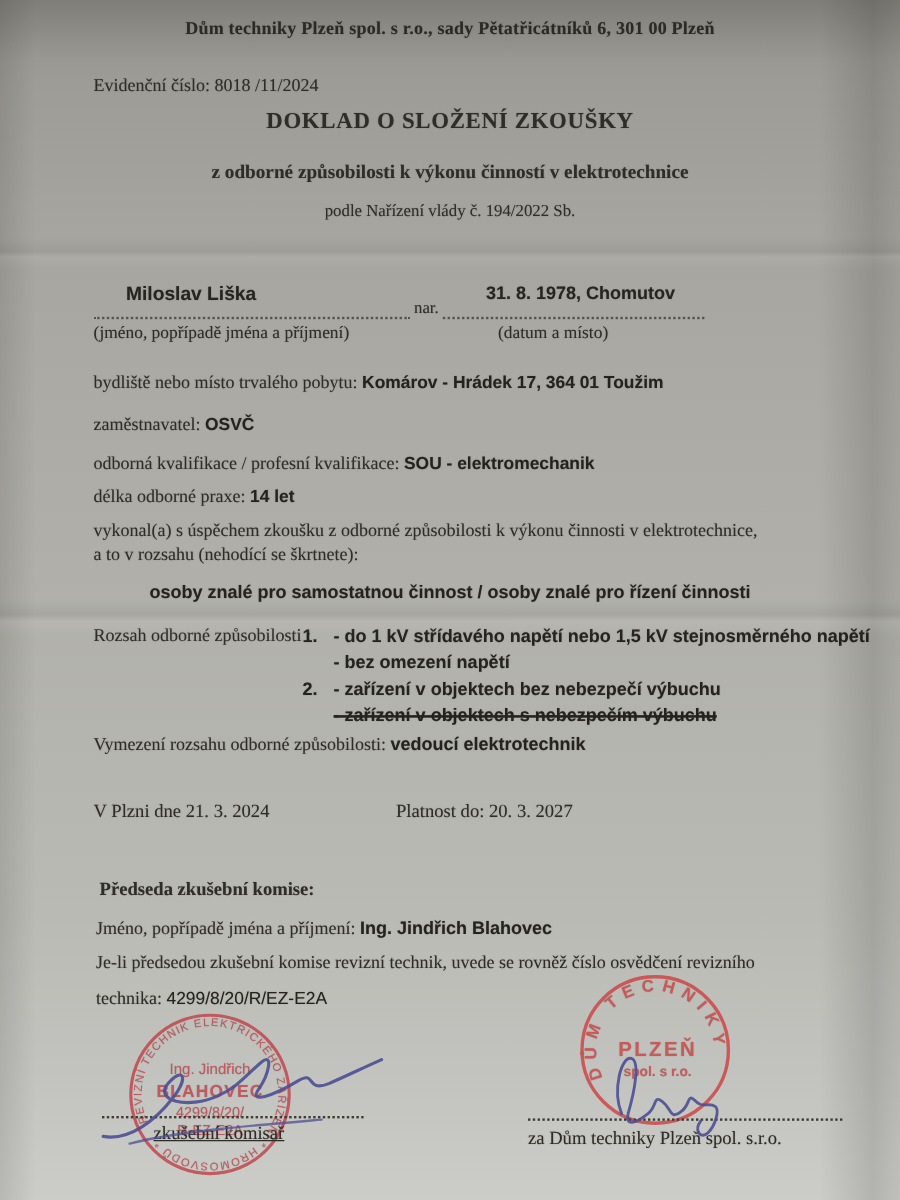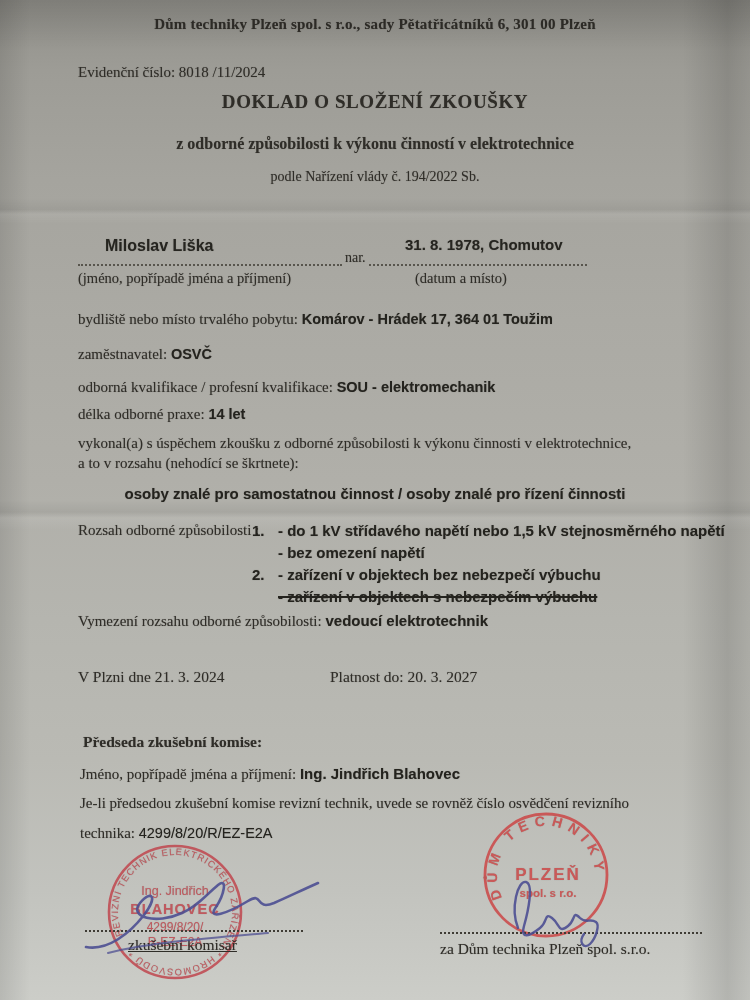--- a/index.html
+++ b/index.html
@@ -170,21 +170,21 @@
         </text>
       </g>
       <text x="77" y="80" text-anchor="middle" font-family="Liberation Sans, sans-serif" font-size="17" font-weight="bold" letter-spacing="2" fill="#cc4747">PLZEŇ</text>
       <text x="77" y="97" text-anchor="middle" font-family="Liberation Sans, sans-serif" font-size="11.5" font-weight="bold" fill="#cc4747">spol. s r.o.</text>
     </g>
   </svg>
 
   <div class="abs sig-line sigl"></div>
   <div class="abs sig-line sigr"></div>
   <div class="abs sig-cap-l">zkušební komisař</div>
-  <div class="abs sig-cap-r">za Dům technika Plzeň spol. s.r.o.</div>
+  <div class="abs sig-cap-r">za Dům techniky Plzeň spol. s.r.o.</div>
 
   <svg class="abs sigink inkl" viewBox="0 0 250 110">
     <path d="M8,92 C30,96 52,78 66,60 C80,42 74,34 62,48 C50,62 78,70 104,58 C120,51 128,40 140,30 C150,22 146,40 138,52 C128,66 150,58 170,46 C186,36 176,56 196,48 C210,42 222,36 240,28" fill="none" stroke="#4d4f92" stroke-width="2.6" stroke-linecap="round" opacity="0.9"></path>
     <path d="M30,98 C70,88 120,84 190,78" fill="none" stroke="#4d4f92" stroke-width="2" stroke-linecap="round" opacity="0.75"></path>
   </svg>
   <svg class="abs sigink inkr" viewBox="0 0 120 85">
     <path d="M18,60 C10,40 18,12 26,14 C34,16 28,44 24,58 C20,72 30,68 40,60 C48,54 44,44 52,50 C60,56 58,66 68,58 C76,52 72,42 80,50 C86,56 90,50 96,54 C100,57 96,70 90,76 C84,82 78,74 84,66" fill="none" stroke="#4d4f92" stroke-width="2.4" stroke-linecap="round" opacity="0.9"></path>
   </svg>
 
   <div class="overlay edge-shade"></div>

